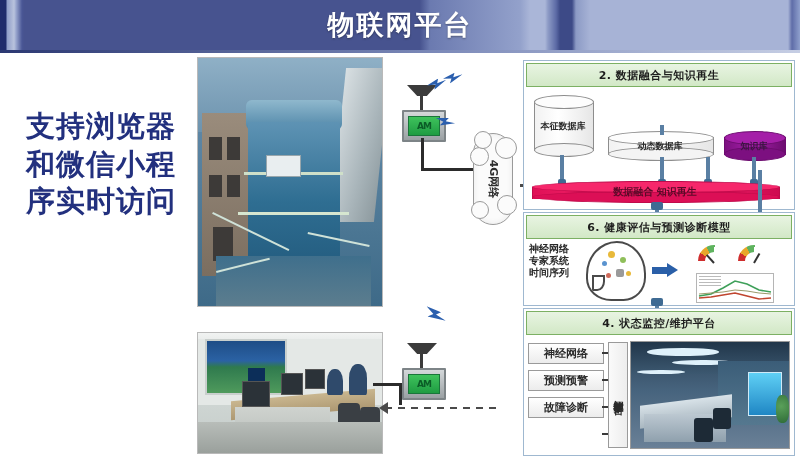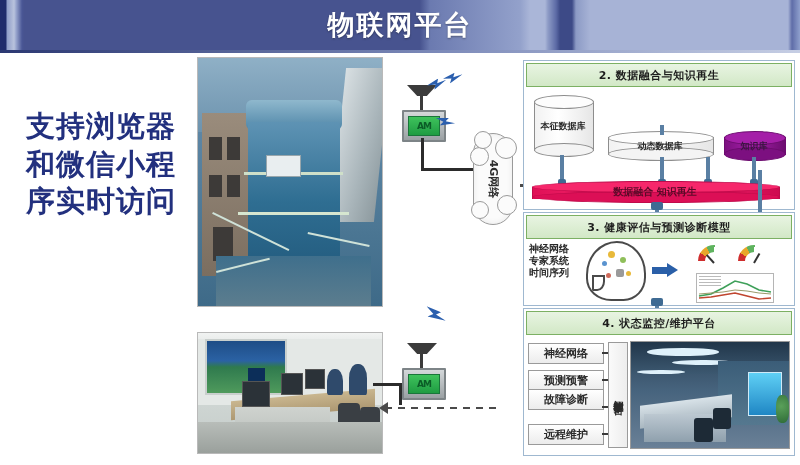--- a/index.html
+++ b/index.html
@@ -361,21 +361,21 @@
         <div class="cyl-label">数据融合 知识再生</div>
       </div>
     </div>
   </div>
 
   <div class="panel-link" style="top:204px;height:10px;"></div>
   <div class="panel-link-dot" style="top:202px;"></div>
   <div class="panel-link" style="left:758px;top:170px;height:44px;"></div>
 
   <div class="panel" id="panel3">
-    <div class="panel-head">3. 健康评估与预测诊断模型</div>
+    <div class="panel-head">6. 健康评估与预测诊断模型</div>
     <div class="panel-body">
       <div class="p3-terms">
         <div>神经网络</div>
         <div>专家系统</div>
         <div>时间序列</div>
       </div>
 
       <div class="head-ill">
         <div class="head-shape"></div>
         <div class="brain-dot" style="left:22px;top:10px;width:7px;height:7px;background:#e8b93a;"></div>
@@ -416,22 +416,21 @@
   </div>
 
   <div class="panel-link" style="top:300px;height:10px;"></div>
   <div class="panel-link-dot" style="top:298px;"></div>
 
   <div class="panel" id="panel4">
     <div class="panel-head">4. 状态监控/维护平台</div>
     <div class="panel-body">
       <div class="p4-btn" style="top:6px;">神经网络</div>
       <div class="p4-btn" style="top:33px;">预测预警</div>
-      <div class="p4-btn" style="top:52px;text-align:center;">故障诊断</div>
-      <div class="p4-btn" style="top:87px;">远程维护</div>
+      <div class="p4-btn" style="top:60px;text-align:center;">故障诊断</div>
 
       <div class="p4-tick" style="top:15px;"></div>
       <div class="p4-tick" style="top:42px;"></div>
       <div class="p4-tick" style="top:69px;"></div>
       <div class="p4-tick" style="top:96px;"></div>
 
       <div class="p4-vert">
         <span>智能维护平台</span>
       </div>
 

